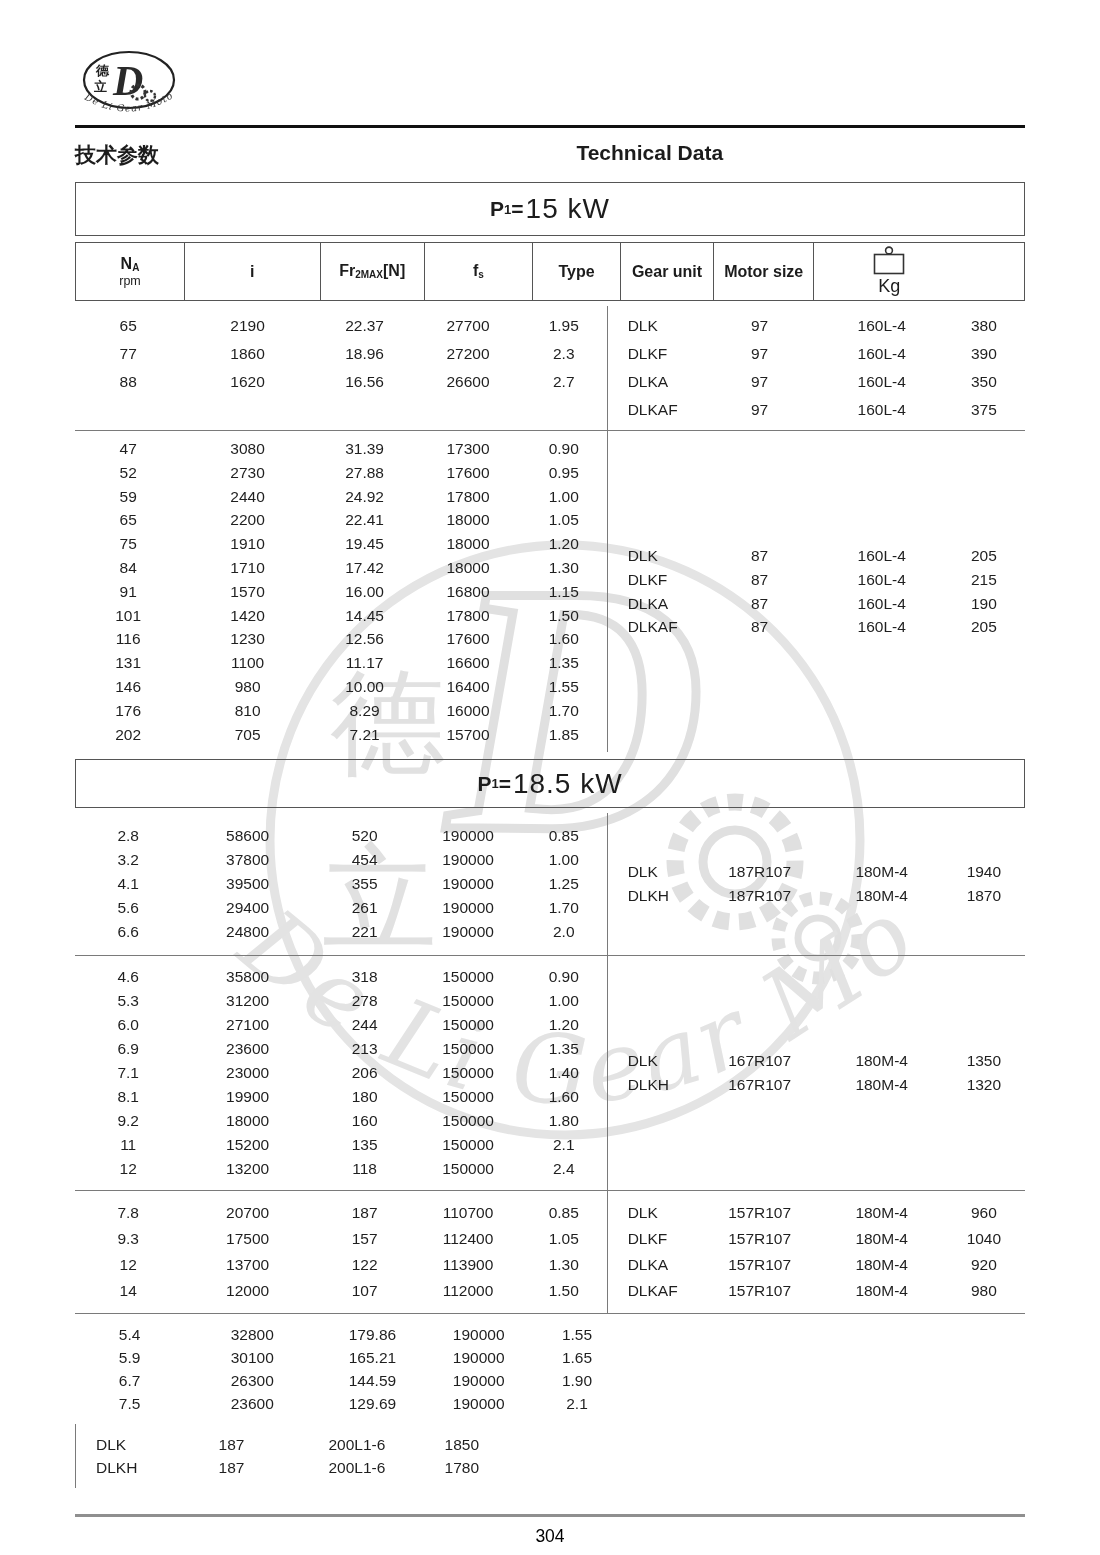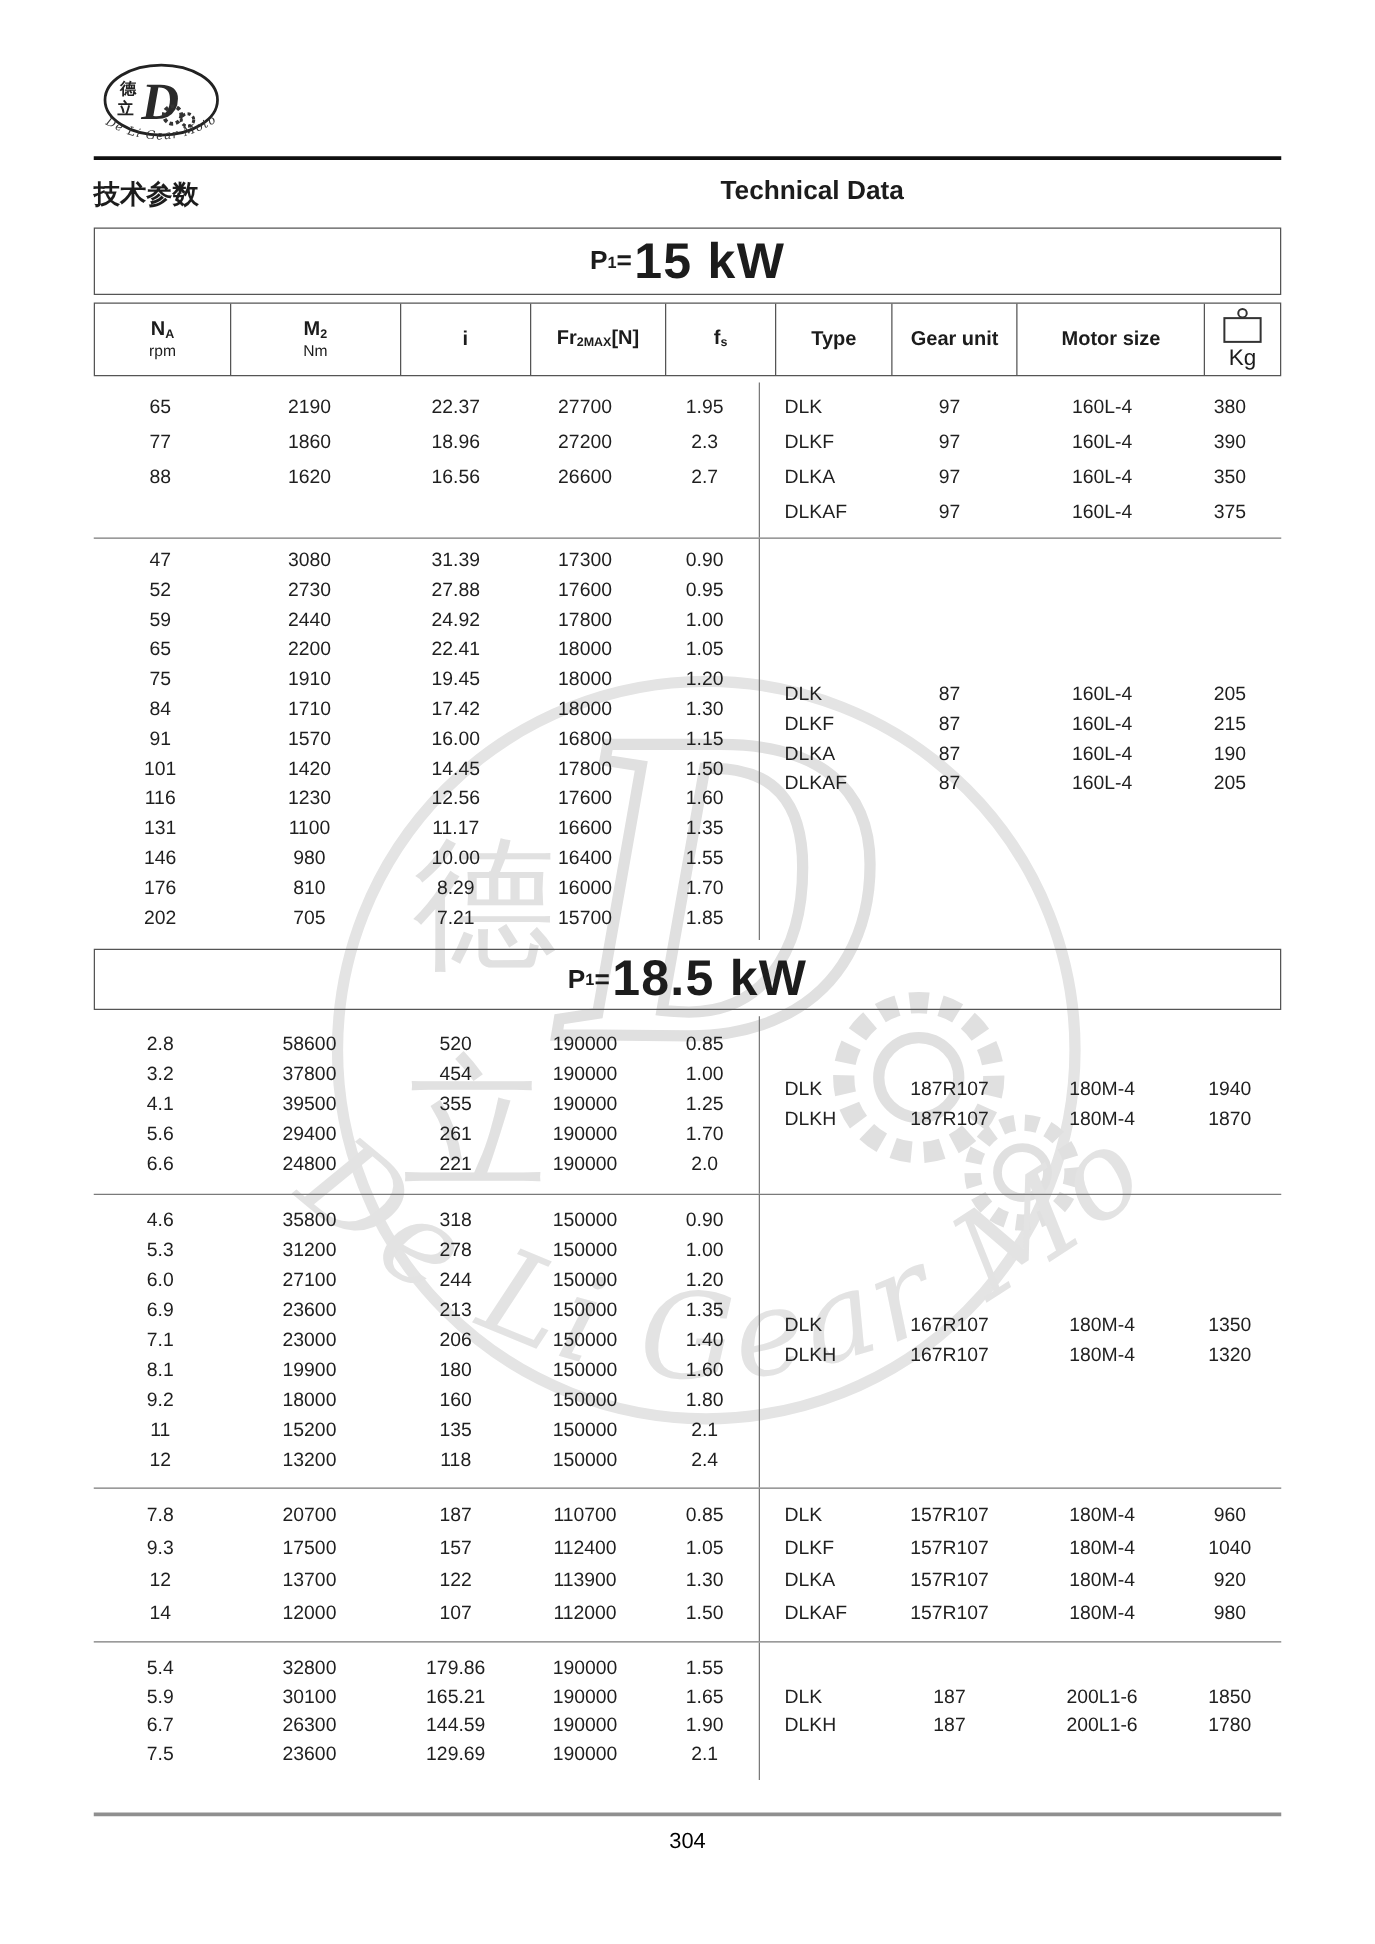--- a/index.html
+++ b/index.html
@@ -26,21 +26,21 @@
   .sec-en{position:absolute;left:60.5%;transform:translateX(-50%);top:1px;font-size:21px;font-weight:bold;}
 
   
   .title-box{
     margin-top:12px;height:52px;border:1.5px solid #555;
     display:flex;align-items:center;justify-content:center;background:transparent;
   }
   .title-box.second{margin-top:7px;height:47px;}
   .title-box .tp{font-size:21px;font-weight:bold;letter-spacing:0;}
   .title-box sub{font-size:13px;font-weight:bold;vertical-align:-4px;}
-  .title-box .tv{font-size:40px;font-weight:bold;letter-spacing:1px;margin-left:2px;}
+  .title-box .tv{font-size:28px;font-weight:normal;letter-spacing:1px;margin-left:2px;}
 
   
   .cols-header{
     margin-top:6px;height:57px;border:1.5px solid #555;
     display:grid;
     grid-template-columns:11.5% 14.3% 11% 11.4% 9.3% 9.8% 10.6% 15.8% auto;
   }
   .hcell{
     border-right:1.3px solid #555;
     display:flex;flex-direction:column;align-items:center;justify-content:center;
@@ -54,21 +54,21 @@
   .kgcell .hunit{font-size:18px;margin-top:0;}
 
   
   .blocks{margin-top:5px;}
   .block{display:flex;border-bottom:1.3px solid #7a7a7a;}
   .t0 .block:nth-child(1){--rh:28px;--pad:6px;}
   .t0 .block:nth-child(2){--rh:23.8px;--pad:6px;border-bottom:none;justify-content:space-between;}
   .t1 .block:nth-child(1){--rh:24px;--pad:11px;}
   .t1 .block:nth-child(2){--rh:24px;--pad:9px;}
   .t1 .block:nth-child(3){--rh:26px;--pad:9px;}
-  .t1 .block:nth-child(4){--rh:23px;--pad:9px;border-bottom:none;margin-bottom:26px;}
+  .t1 .block:nth-child(4){--rh:23px;--pad:9px;border-bottom:none;margin-bottom:26px;flex-direction:column;}
   .bleft{
     width:57.5%;display:grid;
     grid-template-columns:20% 24.9% 19.1% 19.8% 16.2%;
     align-content:start;padding:var(--pad) 0;
   }
   .bright{
     width:42.5%;border-left:1.3px solid #7a7a7a;display:grid;
     grid-template-columns:23.1% 24.9% 37.2% 14.8%;
     align-content:start;padding:var(--pad) 12px;
   }
@@ -139,24 +139,20 @@
       <span class="tp">P</span>
         <sub>1</sub>
         <span class="tp">=</span>
         <span class="tv">15 kW</span>
     </div>
 
     <div class="cols-header">
       <div class="hcell">
         <span class="hmain"><span>N</span><span class="hsub">A</span></span>
         <span class="hunit">rpm</span>
-      </div>
-      <div class="hcell">
-        <span class="hmain"><span>M</span><span class="hsub">2</span></span>
-        <span class="hunit">Nm</span>
       </div>
       <div class="hcell">
         <span class="hlabel">i</span>
       </div>
       <div class="hcell">
         <span class="hmain"><span>Fr</span><span class="hsub">2MAX</span><span>[N]</span></span>
       </div>
       <div class="hcell">
         <span class="hmain"><span>f</span><span class="hsub">s</span></span>
       </div>

